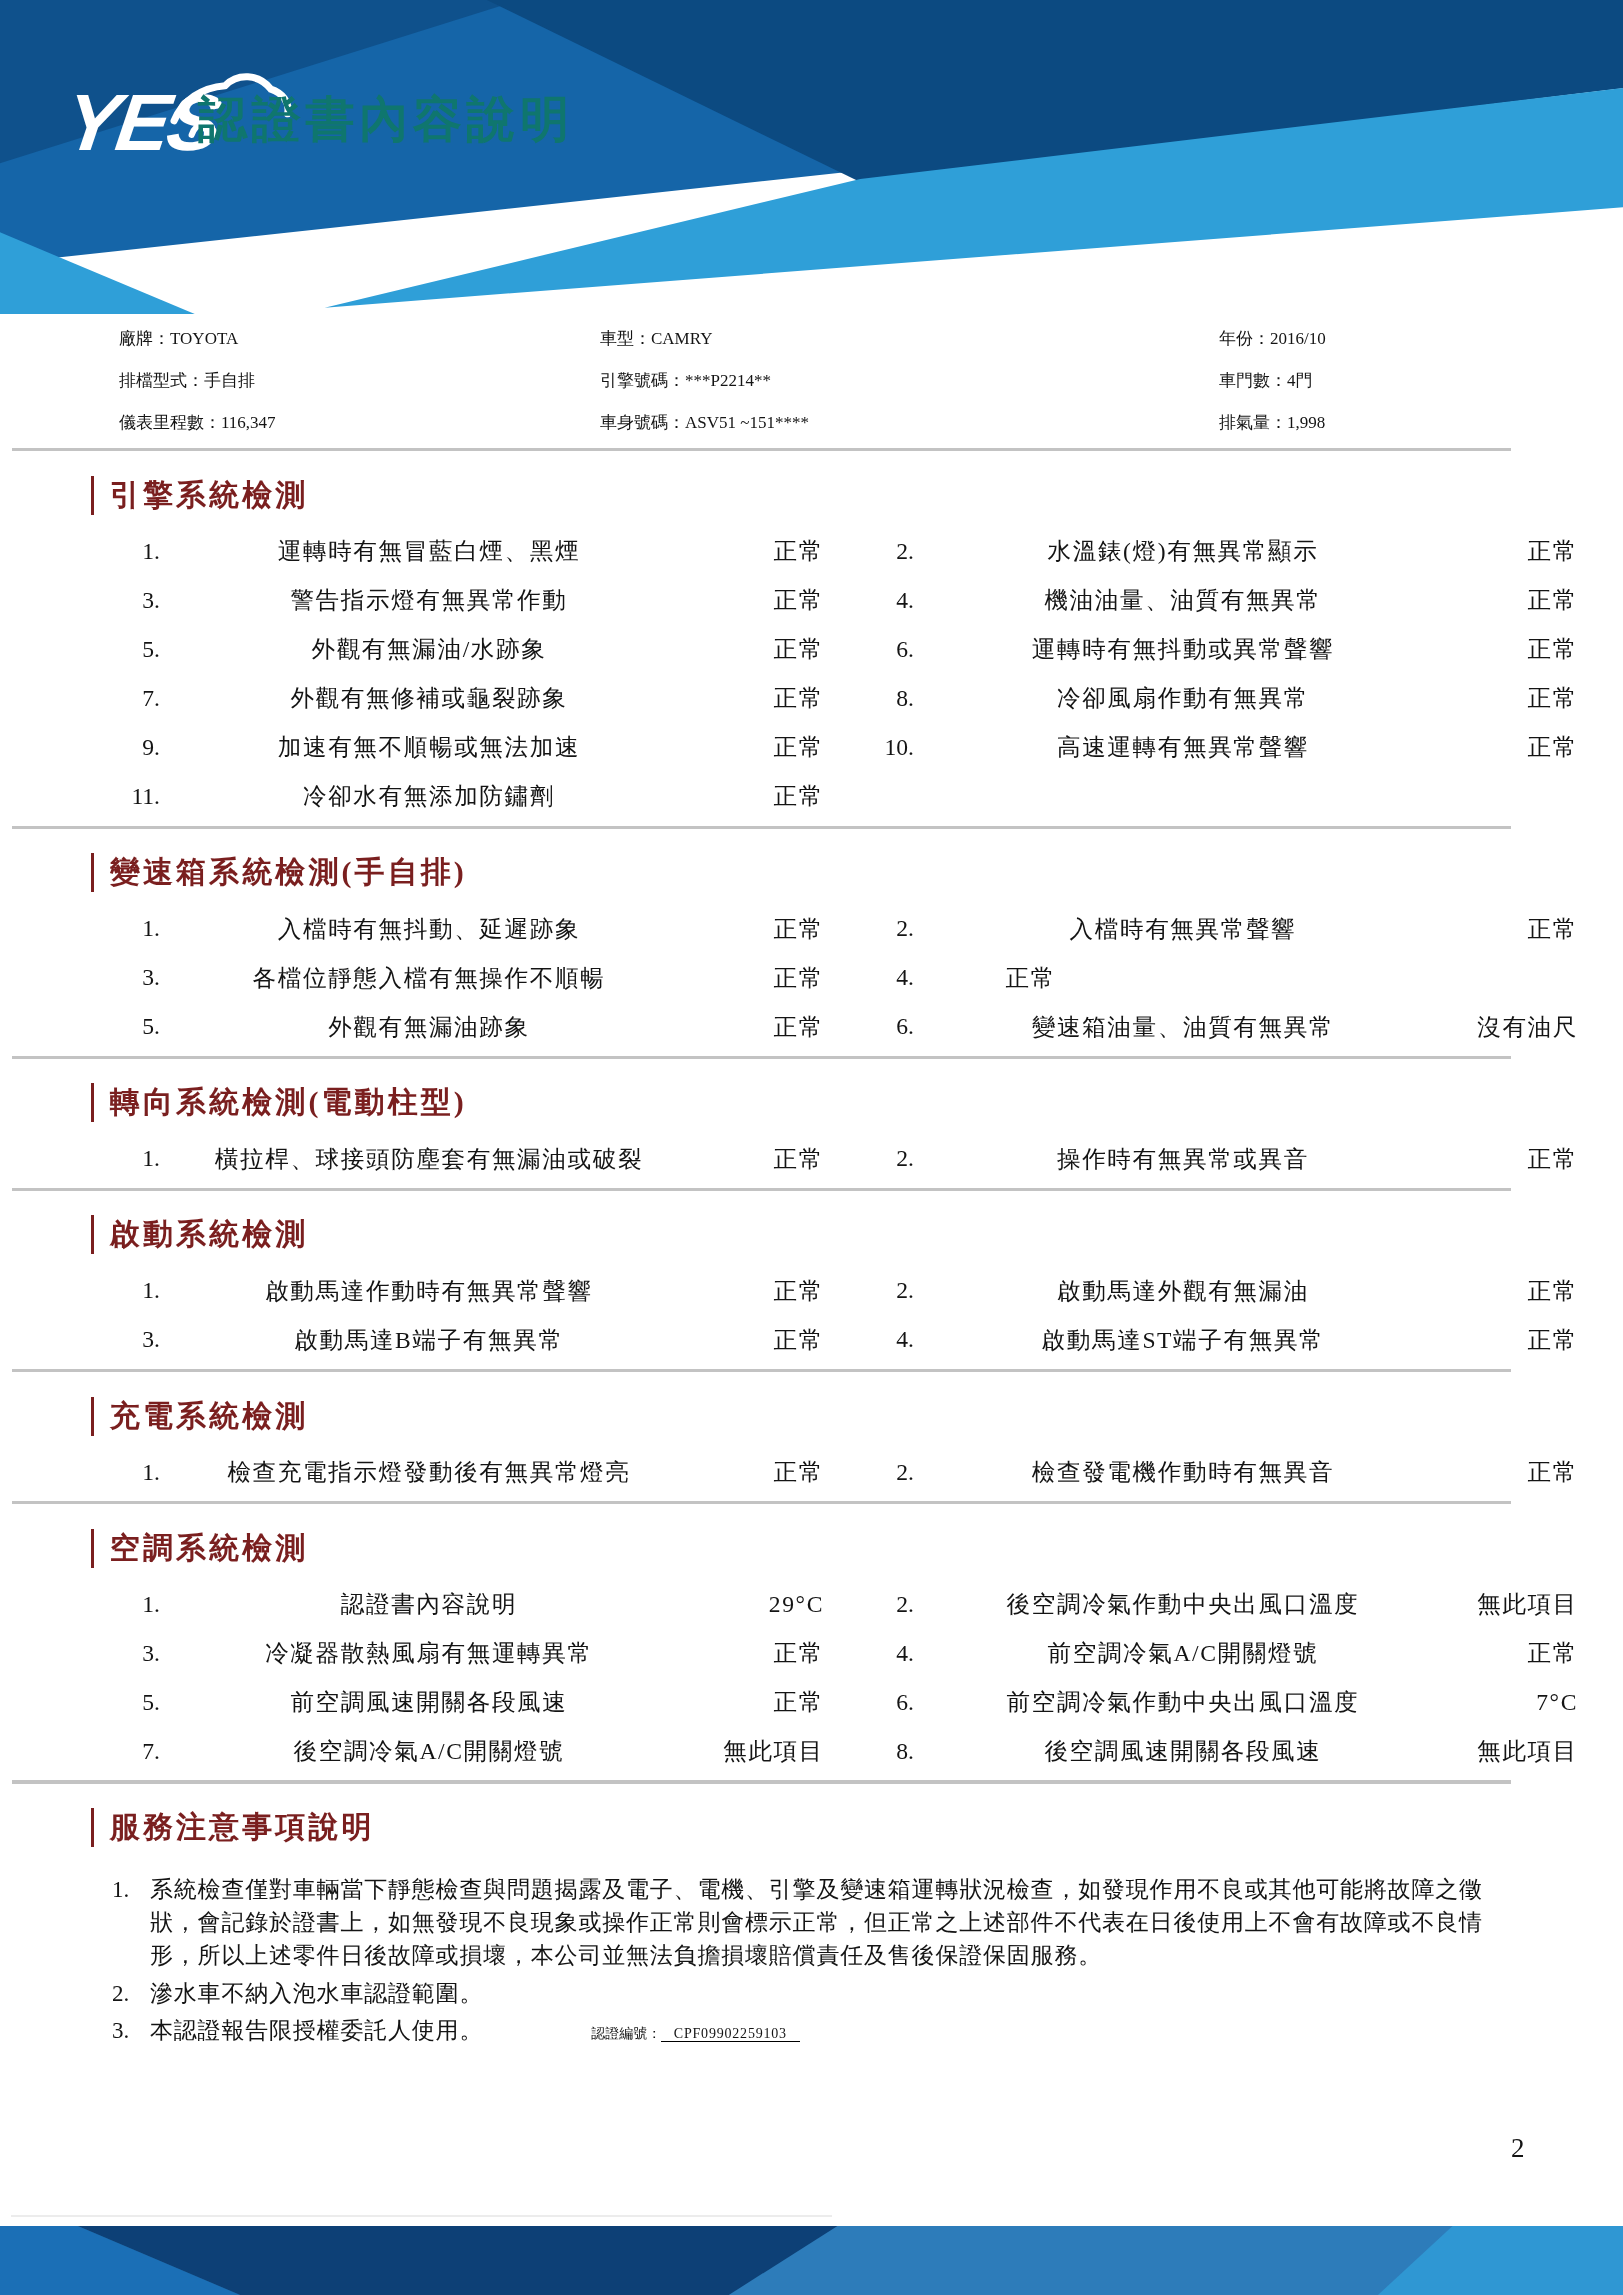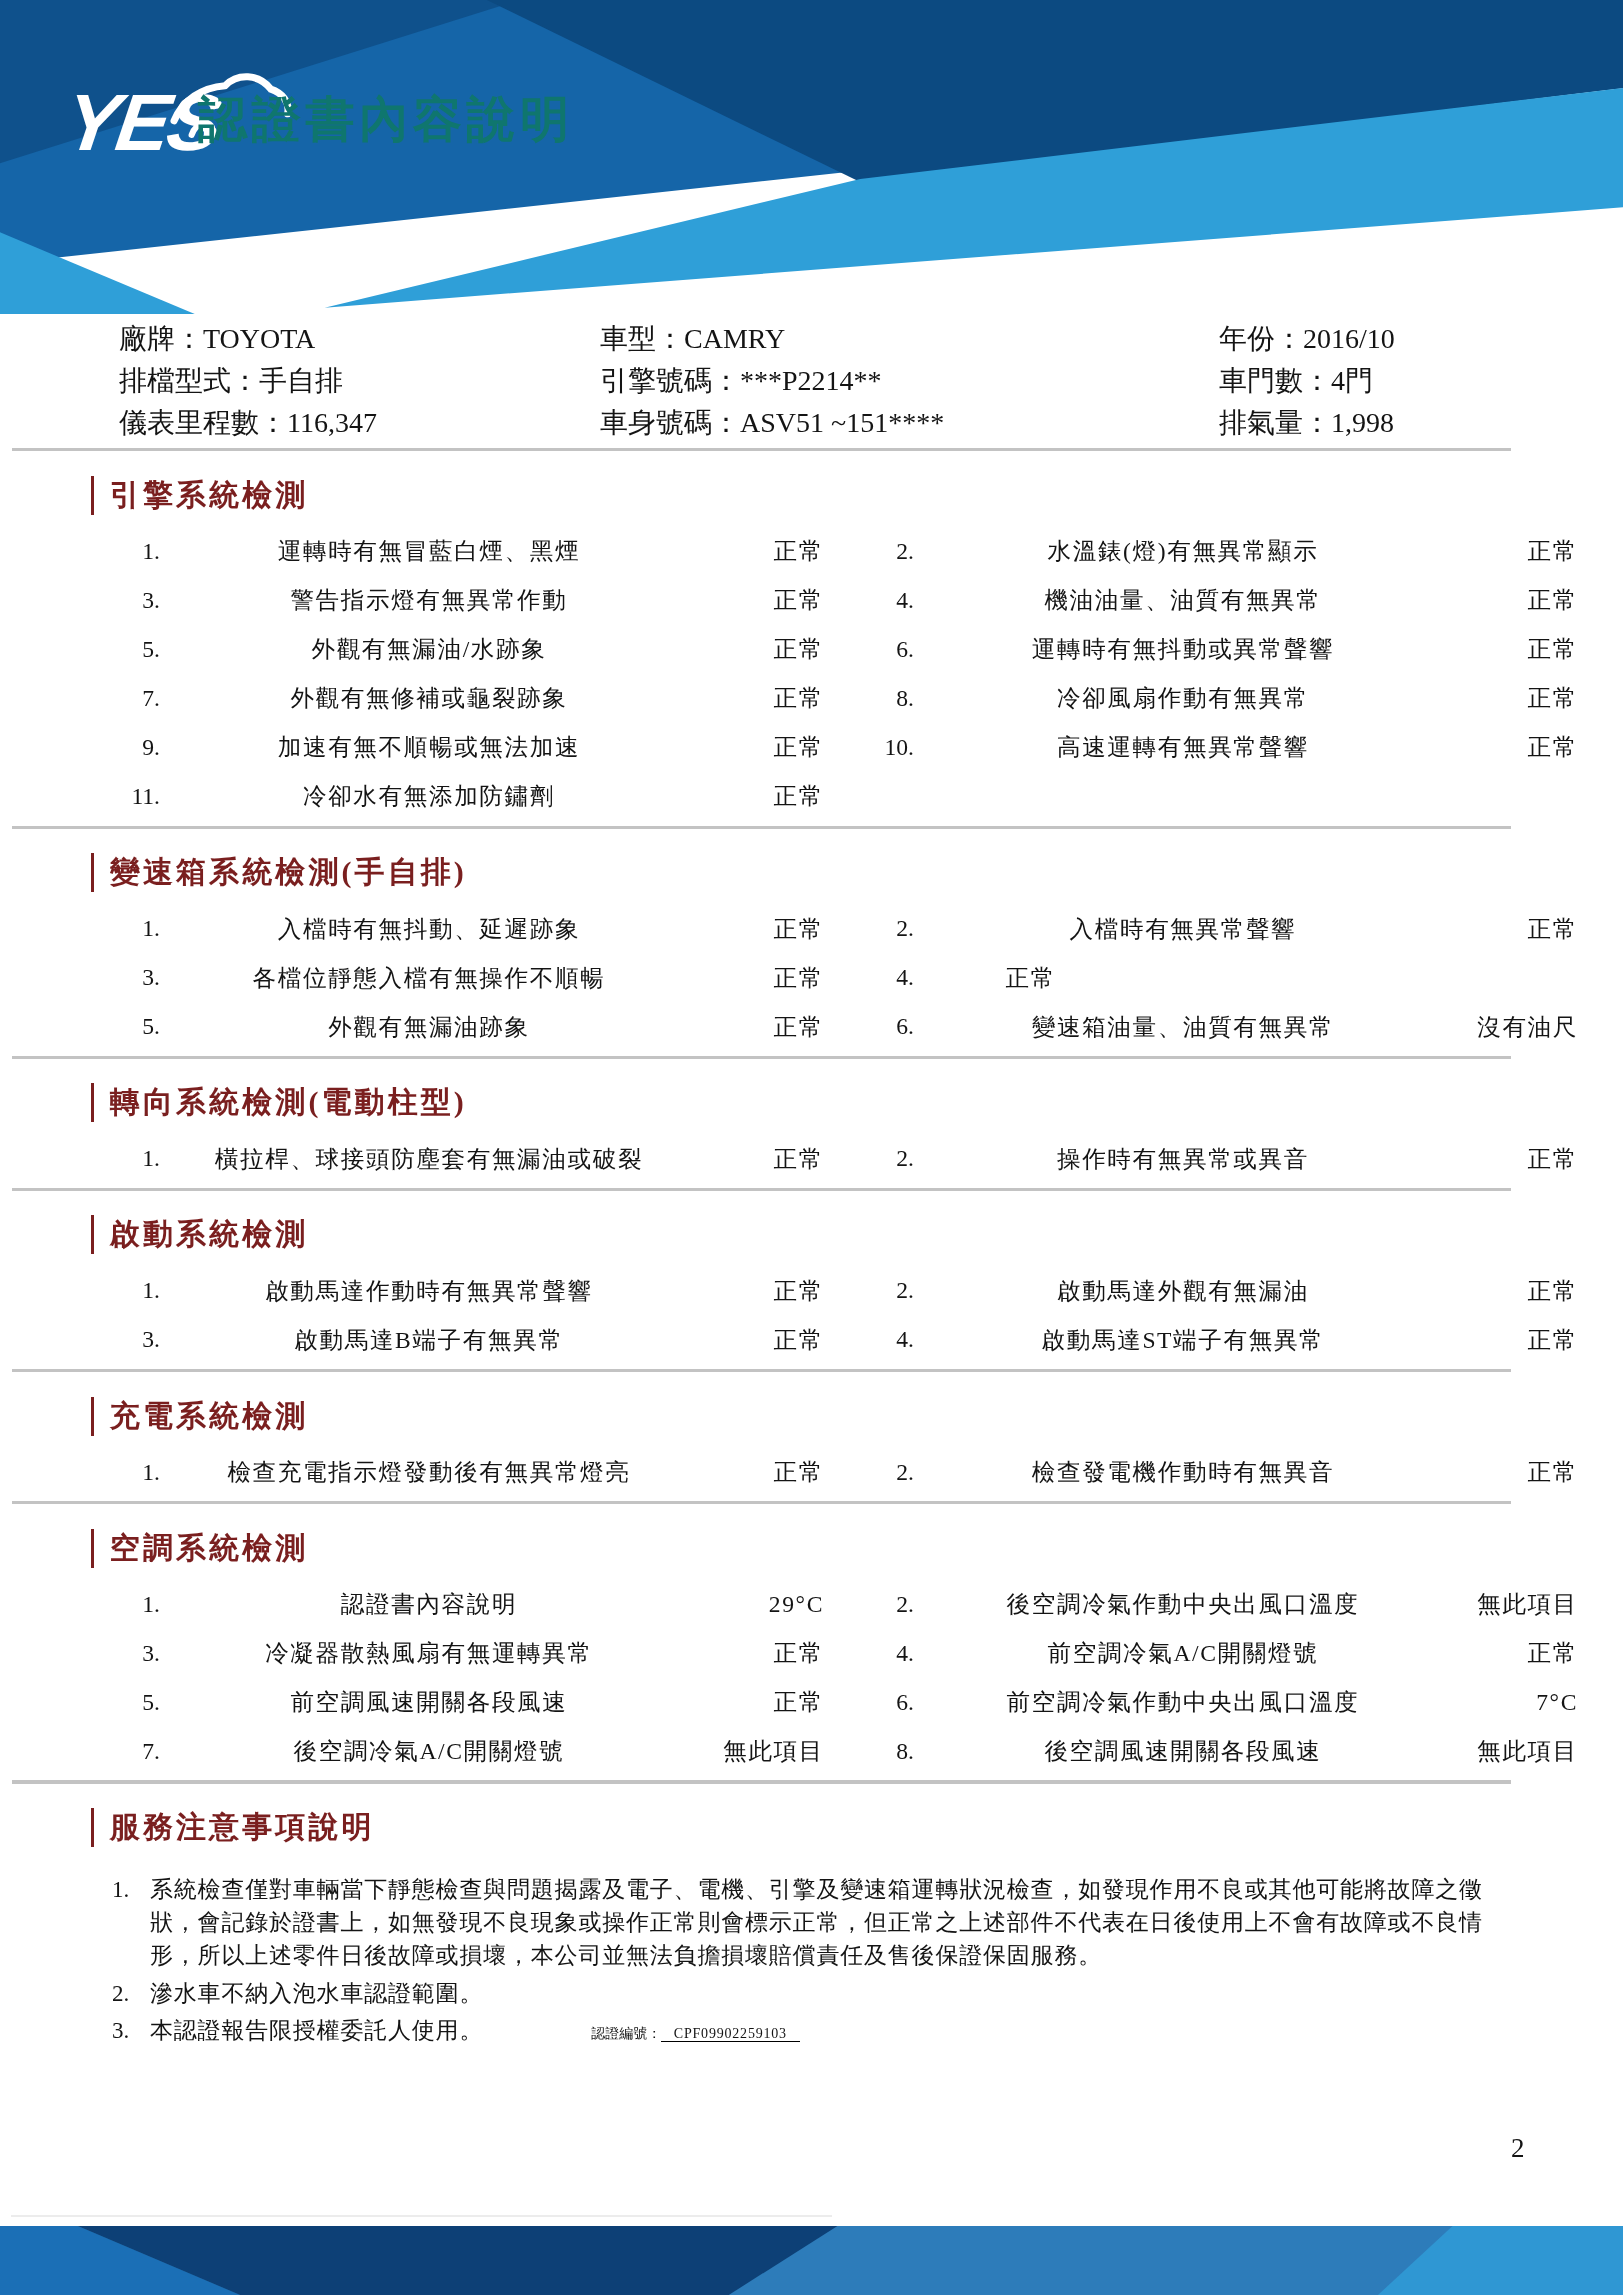--- a/index.html
+++ b/index.html
@@ -19,21 +19,21 @@
   .logo-text{position:absolute;left:0;top:7.9px;font-family:"Liberation Sans",sans-serif;
              font-weight:bold;font-style:italic;font-size:80px;letter-spacing:-2.4px;
              transform:skewX(-8deg);line-height:1;}
   .logo-car{position:absolute;left:101px;top:-11px;}
   .header-title{position:absolute;left:198px;top:93px;font-family:"Liberation Sans",sans-serif;
                 font-weight:bold;font-size:49px;letter-spacing:4.7px;color:#0f766e;line-height:1.1;}
 
   
   .content{position:absolute;top:313px;left:0;right:0;}
   .vehicle-info{display:grid;grid-template-columns:481px 619px auto;margin-left:119px;
-                margin-right:47px;padding-top:4.7px;font-size:28px;font-family:Liberation Serif, serif;}
+                margin-right:47px;padding-top:4.7px;font-size:17px;font-family:Liberation Serif, serif;}
   .info-cell{height:42px;line-height:42px;white-space:nowrap;}
   .divider{height:3.1px;background:#c3c3c3;margin:4.7px 112px 0 11.8px;}
 
   
   .section{margin-top:22px;}
   .section-title{display:flex;align-items:center;margin-left:91px;height:44px;margin-bottom:9.4px;}
   .section-title .bar{width:3.1px;height:39px;background:#7a1f1f;margin-right:15.7px;}
   .section-title h2{margin:0;font-size:30px;font-weight:bold;color:#7a1f1f;letter-spacing:3.1px;
                     font-family:"Liberation Serif","DejaVu Serif",serif;}
   .items{display:grid;grid-template-columns:1fr 1fr;column-gap:49px;margin-left:119px;margin-right:45px;}

